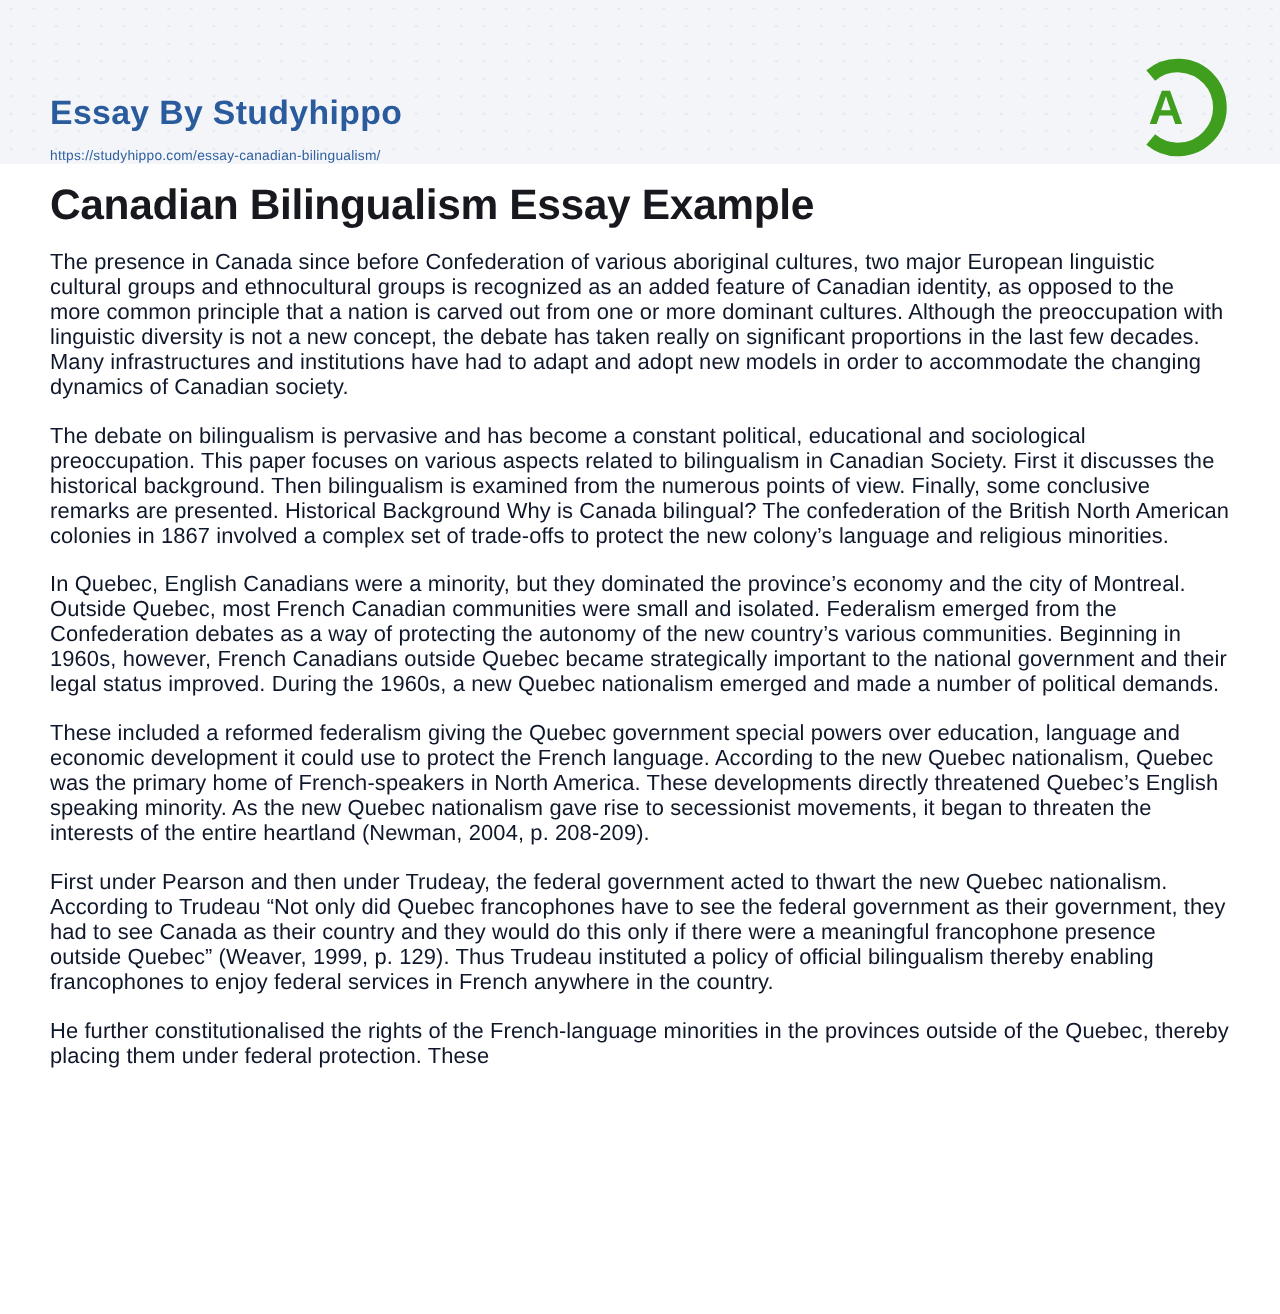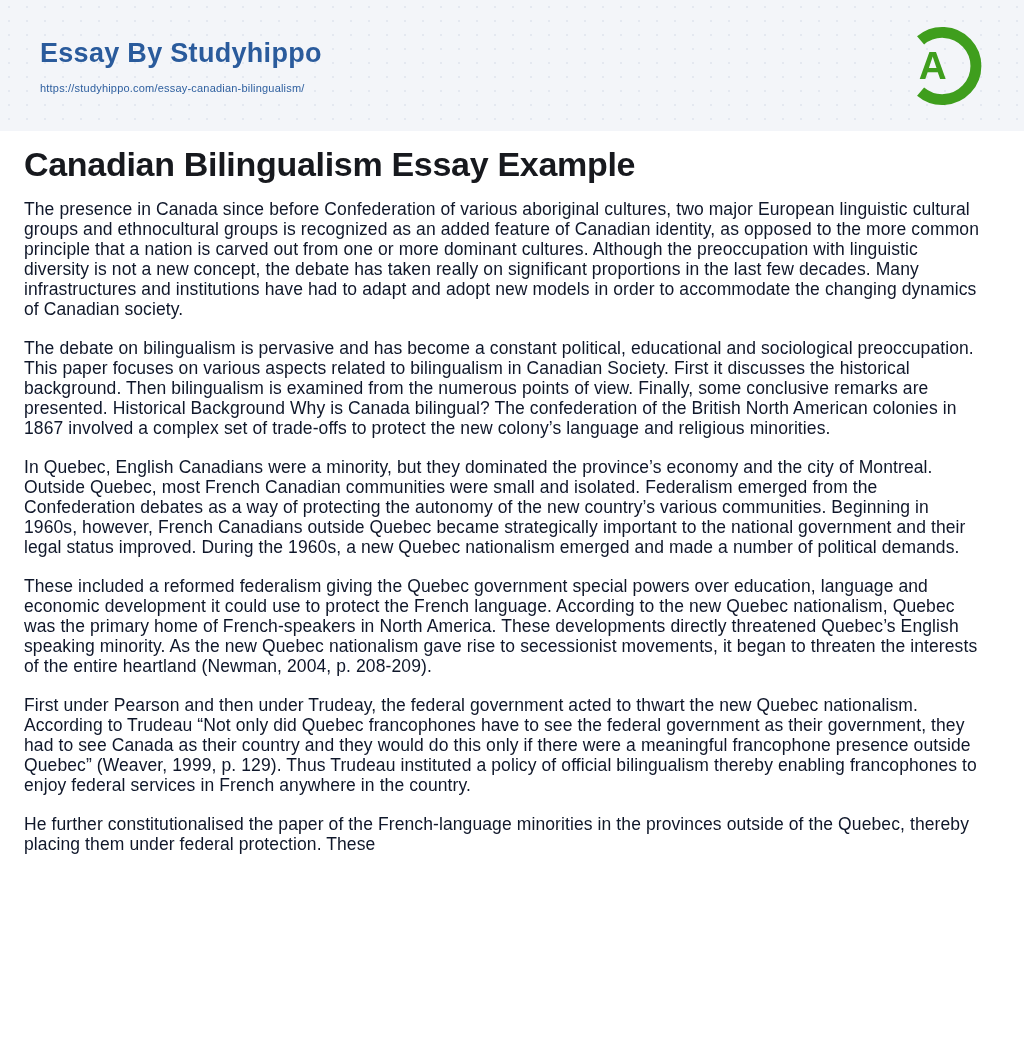--- a/index.html
+++ b/index.html
@@ -13,42 +13,42 @@
   }
 
   
   .page-header {
     height: 131px;
     background-color: #f3f5f9;
     background-image: radial-gradient(#e4e8f0 1px, transparent 1.2px);
     background-size: 18px 14px;
     padding: 0 40px;
     display: flex;
-    align-items: center;
+    align-items: flex-end;
     justify-content: space-between;
   }
   .header-text { display: flex; flex-direction: column; }
   .site-title {
     font-size: 27px;
     font-weight: bold;
     color: #2a5b9c;
     letter-spacing: 0.3px;
     margin: 0 0 13px 0;
   }
   .essay-url {
     font-size: 11px;
     color: #2e5f9f;
     text-decoration: none;
     letter-spacing: 0.2px;
   }
   .logo { width: 84px; height: 90px; flex: 0 0 auto; }
 
   
   .article {
-    padding: 12px 40px 0 24px;
+    padding: 12px 40px 0 40px;
   }
   .article-title {
     font-size: 34px;
     font-weight: bold;
     color: #17191e;
     letter-spacing: -0.3px;
     margin: 0 0 13px 0;
     line-height: 1.25;
   }
   .article p {
@@ -79,14 +79,14 @@
 </header>
 
 <main class="article">
   <h1 class="article-title">Canadian Bilingualism Essay Example</h1>
 
   <p>The presence in Canada since before Confederation of various aboriginal cultures, two major European linguistic cultural groups and ethnocultural groups is recognized as an added feature of Canadian identity, as opposed to the more common principle that a nation is carved out from one or more dominant cultures. Although the preoccupation with linguistic diversity is not a new concept, the debate has taken really on significant proportions in the last few decades. Many infrastructures and institutions have had to adapt and adopt new models in order to accommodate the changing dynamics of Canadian society.</p>
   <p>The debate on bilingualism is pervasive and has become a constant political, educational and sociological preoccupation. This paper focuses on various aspects related to bilingualism in Canadian Society. First it discusses the historical background. Then bilingualism is examined from the numerous points of view. Finally, some conclusive remarks are presented. Historical Background Why is Canada bilingual? The confederation of the British North American colonies in 1867 involved a complex set of trade-offs to protect the new colony’s language and religious minorities.</p>
   <p>In Quebec, English Canadians were a minority, but they dominated the province’s economy and the city of Montreal. Outside Quebec, most French Canadian communities were small and isolated. Federalism emerged from the Confederation debates as a way of protecting the autonomy of the new country’s various communities. Beginning in 1960s, however, French Canadians outside Quebec became strategically important to the national government and their legal status improved. During the 1960s, a new Quebec nationalism emerged and made a number of political demands.</p>
   <p>These included a reformed federalism giving the Quebec government special powers over education, language and economic development it could use to protect the French language. According to the new Quebec nationalism, Quebec was the primary home of French-speakers in North America. These developments directly threatened Quebec’s English speaking minority. As the new Quebec nationalism gave rise to secessionist movements, it began to threaten the interests of the entire heartland (Newman, 2004, p. 208-209).</p>
   <p>First under Pearson and then under Trudeay, the federal government acted to thwart the new Quebec nationalism. According to Trudeau “Not only did Quebec francophones have to see the federal government as their government, they had to see Canada as their country and they would do this only if there were a meaningful francophone presence outside Quebec” (Weaver, 1999, p. 129). Thus Trudeau instituted a policy of official bilingualism thereby enabling francophones to enjoy federal services in French anywhere in the country.</p>
-  <p>He further constitutionalised the paper of the French-language minorities in the provinces outside of the Quebec, thereby placing them under federal protection. These</p>
+  <p>He further constitutionalised the rights of the French-language minorities in the provinces outside of the Quebec, thereby placing them under federal protection. These</p>
 </main>
 
 </body></html>

